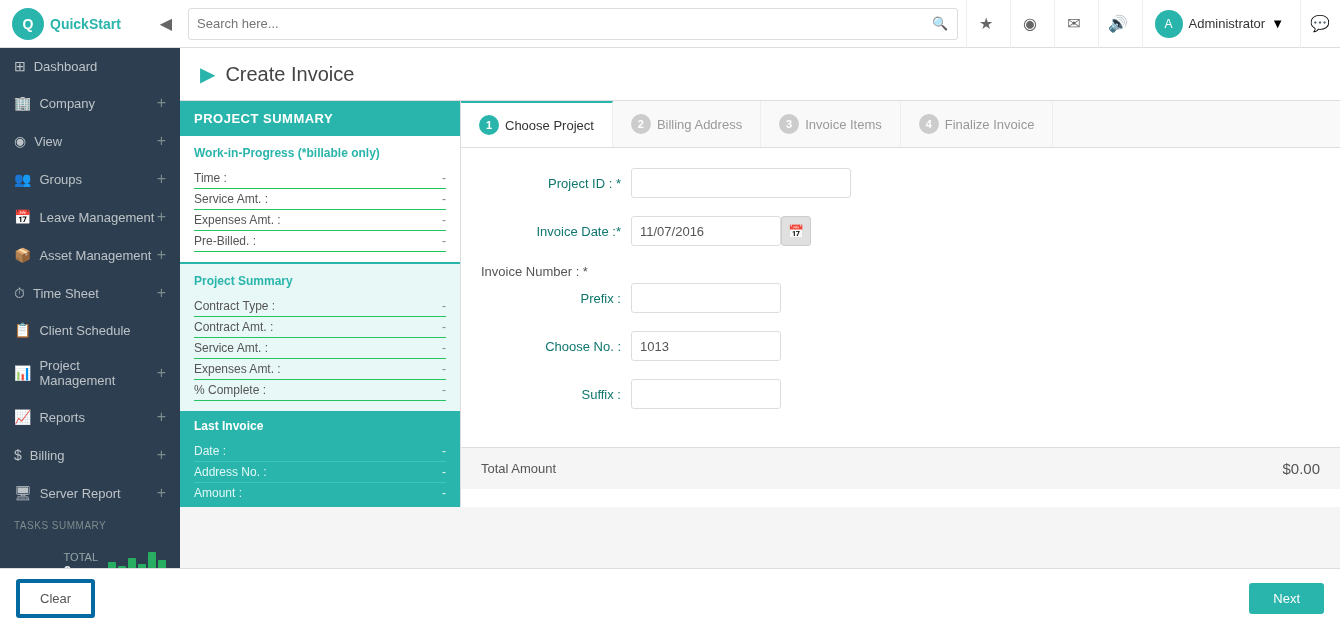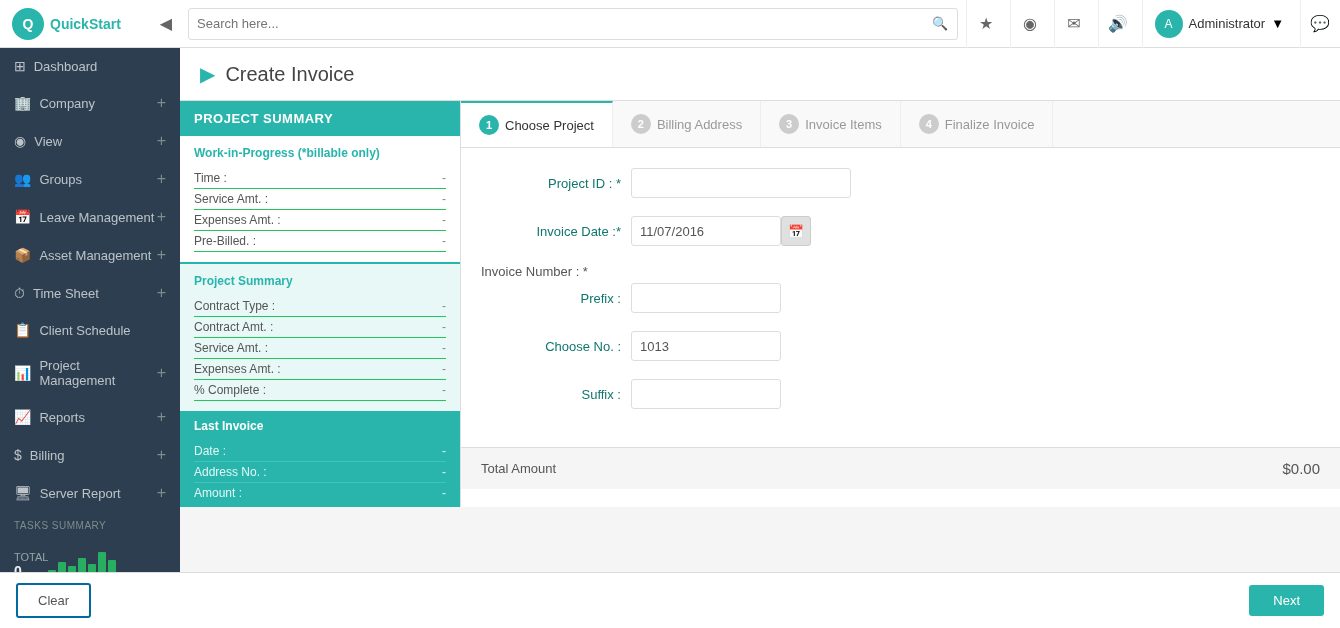--- a/index.html
+++ b/index.html
@@ -25,21 +25,21 @@
     
     .main { display: flex; flex: 1; overflow: hidden; }
 
     
     .sidebar { width: 180px; background: #2c3e50; color: #bdc3c7; display: flex; flex-direction: column; flex-shrink: 0; overflow-y: auto; }
     .sidebar-item { display: flex; align-items: center; padding: 10px 14px; cursor: pointer; font-size: 13px; position: relative; }
     .sidebar-item .s-icon { margin-right: 8px; font-size: 14px; }
     .sidebar-item .plus-btn { margin-left: auto; font-size: 16px; color: #7f8c8d; }
     .tasks-section { padding: 8px 14px; }
     .tasks-title { font-size: 10px; color: #7f8c8d; text-transform: uppercase; letter-spacing: 0.5px; margin-bottom: 19px; }
-    .tasks-row { display: flex; align-items: center; justify-content: flex-start; margin-bottom: 6px; }
+    .tasks-row { display: flex; align-items: center; justify-content: flex-end; margin-bottom: 6px; }
     .tasks-label { font-size: 11px; color: #95a5a6; }
     .tasks-value { font-size: 14px; font-weight: bold; color: #ecf0f1; }
     .mini-bar-chart { display: flex; align-items: flex-end; gap: 2px; height: 30px; }
     .mini-bar { width: 8px; background: #27ae60; border-radius: 1px 1px 0 0; }
 
     
     .content { flex: 1; overflow-y: auto; background: #f5f5f5; padding: 0; }
     .page-header { background: #fff; padding: 14px 20px; border-bottom: 1px solid #ddd; display: flex; align-items: center; gap: 10px; }
     .page-header-icon { color: #2ab5ac; font-size: 20px; }
     .page-header-title { font-size: 20px; color: #444; font-weight: 500; }
@@ -70,21 +70,21 @@
     .form-input.wide { width: 220px; }
     .form-input.medium { width: 150px; }
     .date-wrapper { display: flex; align-items: center; }
     .cal-btn { width: 30px; height: 30px; background: #e0e0e0; border: 1px solid #ccc; border-radius: 3px; display: flex; align-items: center; justify-content: center; cursor: pointer; color: #555; }
 
     .total-bar { background: #f5f5f5; border-top: 1px solid #ddd; padding: 12px 20px; display: flex; justify-content: space-between; align-items: center; font-size: 13px; color: #555; position: sticky; bottom: 0; }
     .total-amount { color: #555; font-size: 15px; }
 
     
     .footer-bar { background: #fff; border-top: 1px solid #ddd; padding: 10px 16px; display: flex; justify-content: space-between; align-items: center; flex-shrink: 0; }
-    .btn-clear { background: #fff; border: 2px solid #0369a1; border-radius: 3px; padding: 8px 20px; font-size: 13px; color: #555; cursor: pointer; }
+    .btn-clear { background: #fff; border: 4px solid #0369a1; border-radius: 3px; padding: 8px 20px; font-size: 13px; color: #555; cursor: pointer; }
     .btn-next { background: #2ab5ac; border: none; border-radius: 3px; padding: 8px 24px; font-size: 13px; color: #fff; cursor: pointer; }
   </style>
 </head>
 <body>
 
 <div class="topbar">
   <div class="logo">
     <div class="logo-icon">
       <span>Q</span>
     </div>

